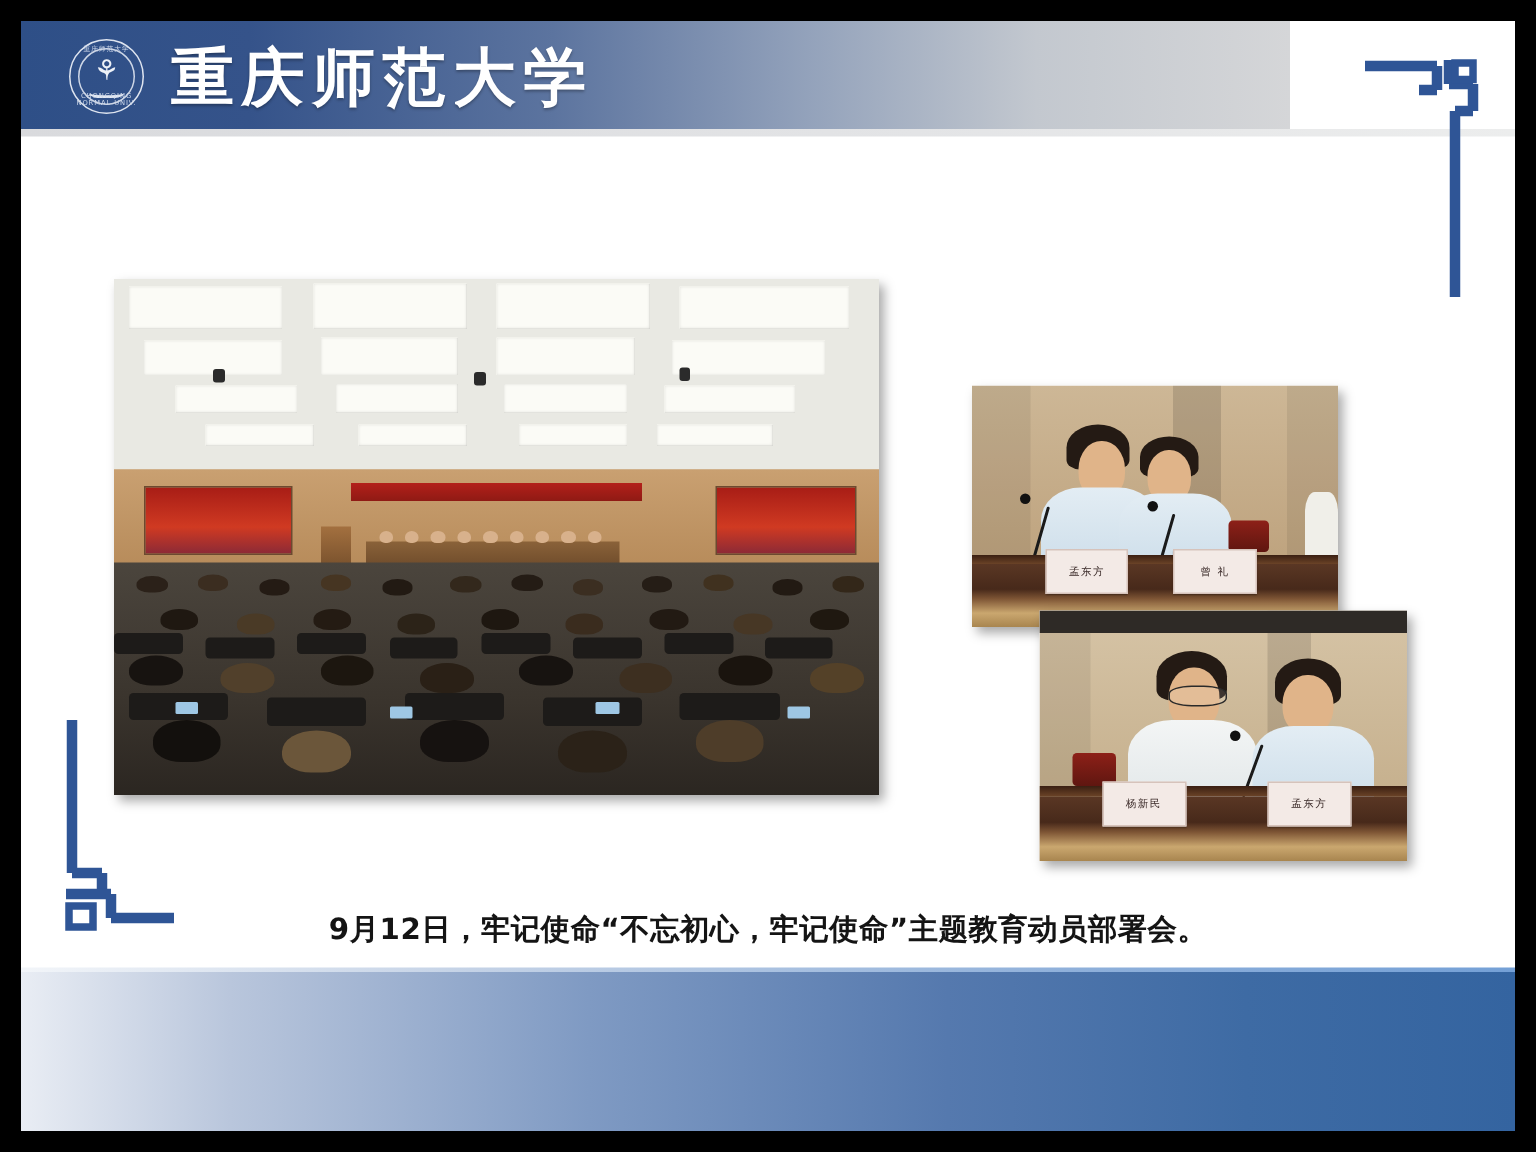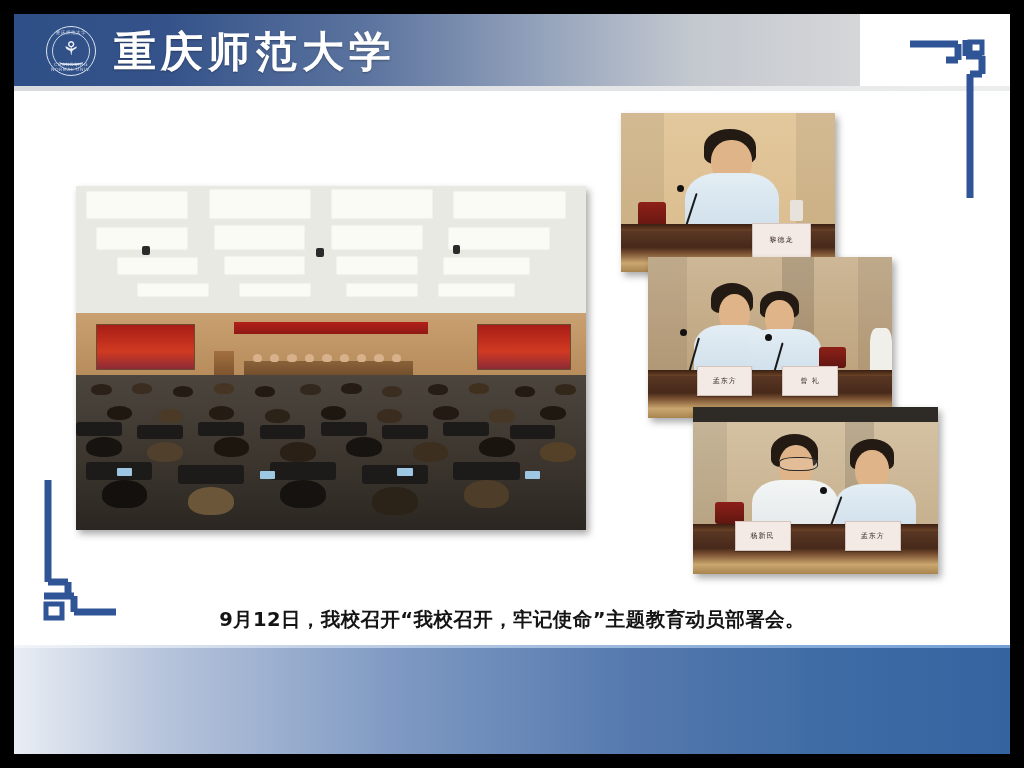--- a/index.html
+++ b/index.html
@@ -243,41 +243,20 @@
           <div class="chairback" style="left:74%;top:56%;width:13%;height:12%"></div>
           <div style="position:absolute;left:8%;top:60%;width:3%;height:5%;background:#9ec7e4;border-radius:1px"></div>
           <div style="position:absolute;left:36%;top:62%;width:3%;height:5%;background:#9ec7e4;border-radius:1px"></div>
           <div style="position:absolute;left:63%;top:60%;width:3%;height:5%;background:#9ec7e4;border-radius:1px"></div>
           <div style="position:absolute;left:88%;top:62%;width:3%;height:5%;background:#9ec7e4;border-radius:1px"></div>
         </div>
       </div>
     </div>
   </div>
 
-  <div class="photo photo-a">
-    <div class="inner">
-      <div class="scene">
-        <div class="room-bg"></div>
-        <div class="wallpanel" style="left:0;top:0;width:20%;height:100%"></div>
-        <div class="wallpanel" style="left:82%;top:0;width:18%;height:100%"></div>
-        <div class="hair" style="left:39%;top:10%;width:24%;height:22%"></div>
-        <div class="face" style="left:42%;top:17%;width:19%;height:27%"></div>
-        <div class="torso" style="left:30%;top:38%;width:44%;height:48%"></div>
-        <div class="redbox" style="left:8%;top:56%;width:13%;height:18%"></div>
-        <div class="cup" style="left:79%;top:55%;width:6%;height:13%"></div>
-        <div class="micball" style="left:26%;top:45%"></div>
-        <div class="mic" style="left:29%;top:49%;width:2px;height:26%;transform:rotate(18deg)"></div>
-        <div class="deskedge"></div>
-        <div class="desk"></div>
-        <div class="plate" style="left:61%;top:69%;width:27%;height:21%">
-          <span>黎德龙</span>
-        </div>
-      </div>
-    </div>
-  </div>
 
   <div class="photo photo-b">
     <div class="inner">
       <div class="scene">
         <div style="position:absolute;inset:0;background:linear-gradient(#cdb796,#b99c76)"></div>
         <div class="wallpanel" style="left:0;top:0;width:16%;height:100%"></div>
         <div class="wallpanel" style="left:55%;top:0;width:13%;height:100%;background:rgba(0,0,0,.13)"></div>
         <div class="wallpanel" style="left:86%;top:0;width:14%;height:100%"></div>
 
         <div class="hair" style="left:26%;top:16%;width:17%;height:19%"></div>
@@ -333,18 +312,18 @@
         <div class="plate" style="left:17%;top:68%;width:22%;height:17%">
           <span>杨新民</span>
         </div>
         <div class="plate" style="left:62%;top:68%;width:22%;height:17%">
           <span>孟东方</span>
         </div>
       </div>
     </div>
   </div>
 
-  <div class="caption">9月12日，我校召开“我校召开，牢记使命”主题教育动员部署会。</div>
+  <div class="caption">9月12日，牢记使命“不忘初心，牢记使命”主题教育动员部署会。</div>
 
   <div class="footer-hair"></div>
   <div class="footer-band"></div>
 
 </div>
 
 </body></html>

